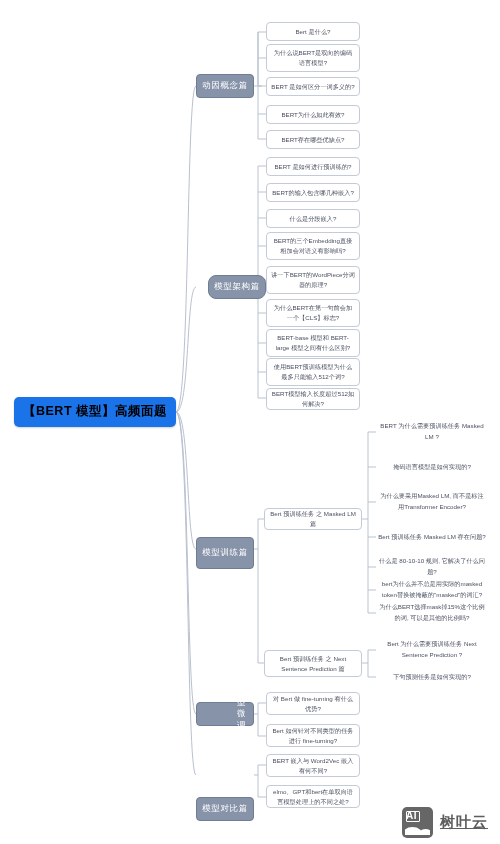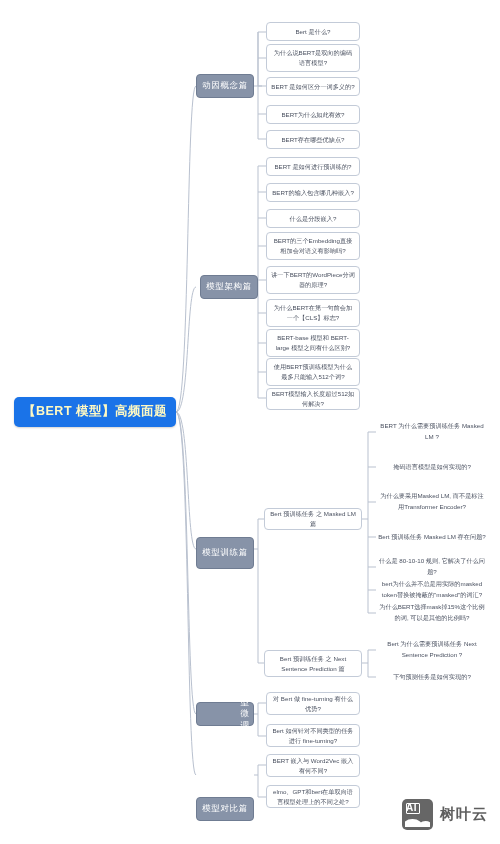--- a/index.html
+++ b/index.html
@@ -8,32 +8,32 @@
     font-family:"Liberation Sans","DejaVu Sans",sans-serif;
     overflow:hidden;position:relative;
   }
   #canvas{position:absolute;inset:0;width:500px;height:844px;}
   svg.links{position:absolute;left:0;top:0;width:500px;height:844px;pointer-events:none;}
 
   .node{position:absolute;box-sizing:border-box;}
 
   
   .root{
-    background:#1a73e8;color:#fef9c3;border-radius:5px;
+    background:#1a73e8;color:#000000;border-radius:5px;
     font-size:12.5px;font-weight:bold;letter-spacing:.5px;
     display:flex;align-items:center;justify-content:center;
     text-align:center;line-height:1.25;
     box-shadow:0 1px 2px rgba(0,0,0,.18);
   }
   
   .branch{
     background:#8793a8;color:#ffffff;border:1px solid #6f7c92;border-radius:4px;
     font-size:8.5px;letter-spacing:.6px;
     display:flex;align-items:center;justify-content:center;
-    text-align:center;line-height:1.3;
+    line-height:1.3;
   }
   
   .leaf{
     background:#ffffff;color:#4a5160;border:1px solid #c3cbd8;border-radius:4px;
     font-size:6.2px;line-height:1.55;
     display:flex;align-items:center;justify-content:center;
     text-align:center;padding:2px 4px;
   }
   
   .subbranch{
@@ -44,21 +44,21 @@
   }
   
   .plain{
     color:#4a5160;font-size:6.2px;line-height:1.7;
     display:flex;align-items:center;justify-content:center;
     text-align:center;padding:0 2px;background:transparent;
   }
 
   
   .watermark{
-    position:absolute;right:12px;bottom:14px;
+    position:absolute;right:12px;bottom:6px;
     display:flex;align-items:center;gap:7px;
   }
   .wm-icon{
     width:31px;height:31px;border-radius:5px;background:#666666;
     position:relative;display:block;
   }
   .wm-icon .ai{
     position:absolute;left:4px;top:3px;
     color:#ffffff;font-size:10px;font-weight:bold;letter-spacing:.5px;
     font-family:"Liberation Sans",sans-serif;
@@ -74,20 +74,21 @@
     content:"";position:absolute;left:-1px;bottom:-9px;width:17px;height:17px;
     background:#ffffff;border-radius:50% 50% 0 0;transform:scaleX(1.25);
   }
   .wm-icon .hill::after{
     content:"";position:absolute;right:-2px;bottom:-7px;width:13px;height:13px;
     background:#ffffff;border-radius:50% 50% 0 0;transform:scaleX(1.2);
   }
   .wm-text{
     color:#5e5e5e;font-size:15px;font-weight:bold;letter-spacing:1px;
     font-family:"DejaVu Sans",sans-serif;
+    text-decoration:underline;
   }
 </style>
 </head>
 <body>
 
 <div id="canvas">
 
   <svg class="links" viewBox="0 0 500 844" xmlns="http://www.w3.org/2000/svg">
     <g fill="none" stroke="#b9c1cf" stroke-width="1">
 
@@ -152,21 +153,21 @@
 
   <div class="node root" style="left:14px;top:397px;width:162px;height:30px;">【BERT 模型】高频面题</div>
 
   <div class="node branch" style="left:196px;top:74px;width:58px;height:24px;">动因概念篇</div>
   <div class="node leaf" style="left:266px;top:22px;width:94px;height:19px;">Bert 是什么?</div>
   <div class="node leaf" style="left:266px;top:44px;width:94px;height:28px;">为什么说BERT是双向的编码语言模型?</div>
   <div class="node leaf" style="left:266px;top:77px;width:94px;height:19px;">BERT 是如何区分一词多义的?</div>
   <div class="node leaf" style="left:266px;top:105px;width:94px;height:19px;">BERT为什么如此有效?</div>
   <div class="node leaf" style="left:266px;top:130px;width:94px;height:19px;">BERT存在哪些优缺点?</div>
 
-  <div class="node branch" style="left:200px;top:275px;width:58px;height:24px;">模型架构篇</div>
+  <div class="node branch" style="left:208px;top:275px;width:58px;height:24px;border-radius:8px;">模型架构篇</div>
   <div class="node leaf" style="left:266px;top:157px;width:94px;height:19px;">BERT 是如何进行预训练的?</div>
   <div class="node leaf" style="left:266px;top:183px;width:94px;height:19px;">BERT的输入包含哪几种嵌入?</div>
   <div class="node leaf" style="left:266px;top:209px;width:94px;height:19px;">什么是分段嵌入?</div>
   <div class="node leaf" style="left:266px;top:232px;width:94px;height:28px;">BERT的三个Embedding直接相加会对语义有影响吗?</div>
   <div class="node leaf" style="left:266px;top:266px;width:94px;height:28px;">讲一下BERT的WordPiece分词器的原理?</div>
   <div class="node leaf" style="left:266px;top:299px;width:94px;height:28px;">为什么BERT在第一句前会加一个【CLS】标志?</div>
   <div class="node leaf" style="left:266px;top:329px;width:94px;height:28px;">BERT-base 模型和 BERT-large 模型之间有什么区别?</div>
   <div class="node leaf" style="left:266px;top:358px;width:94px;height:28px;">使用BERT预训练模型为什么最多只能输入512个词?</div>
   <div class="node leaf" style="left:266px;top:388px;width:94px;height:22px;">BERT模型输入长度超过512如何解决?</div>
 

